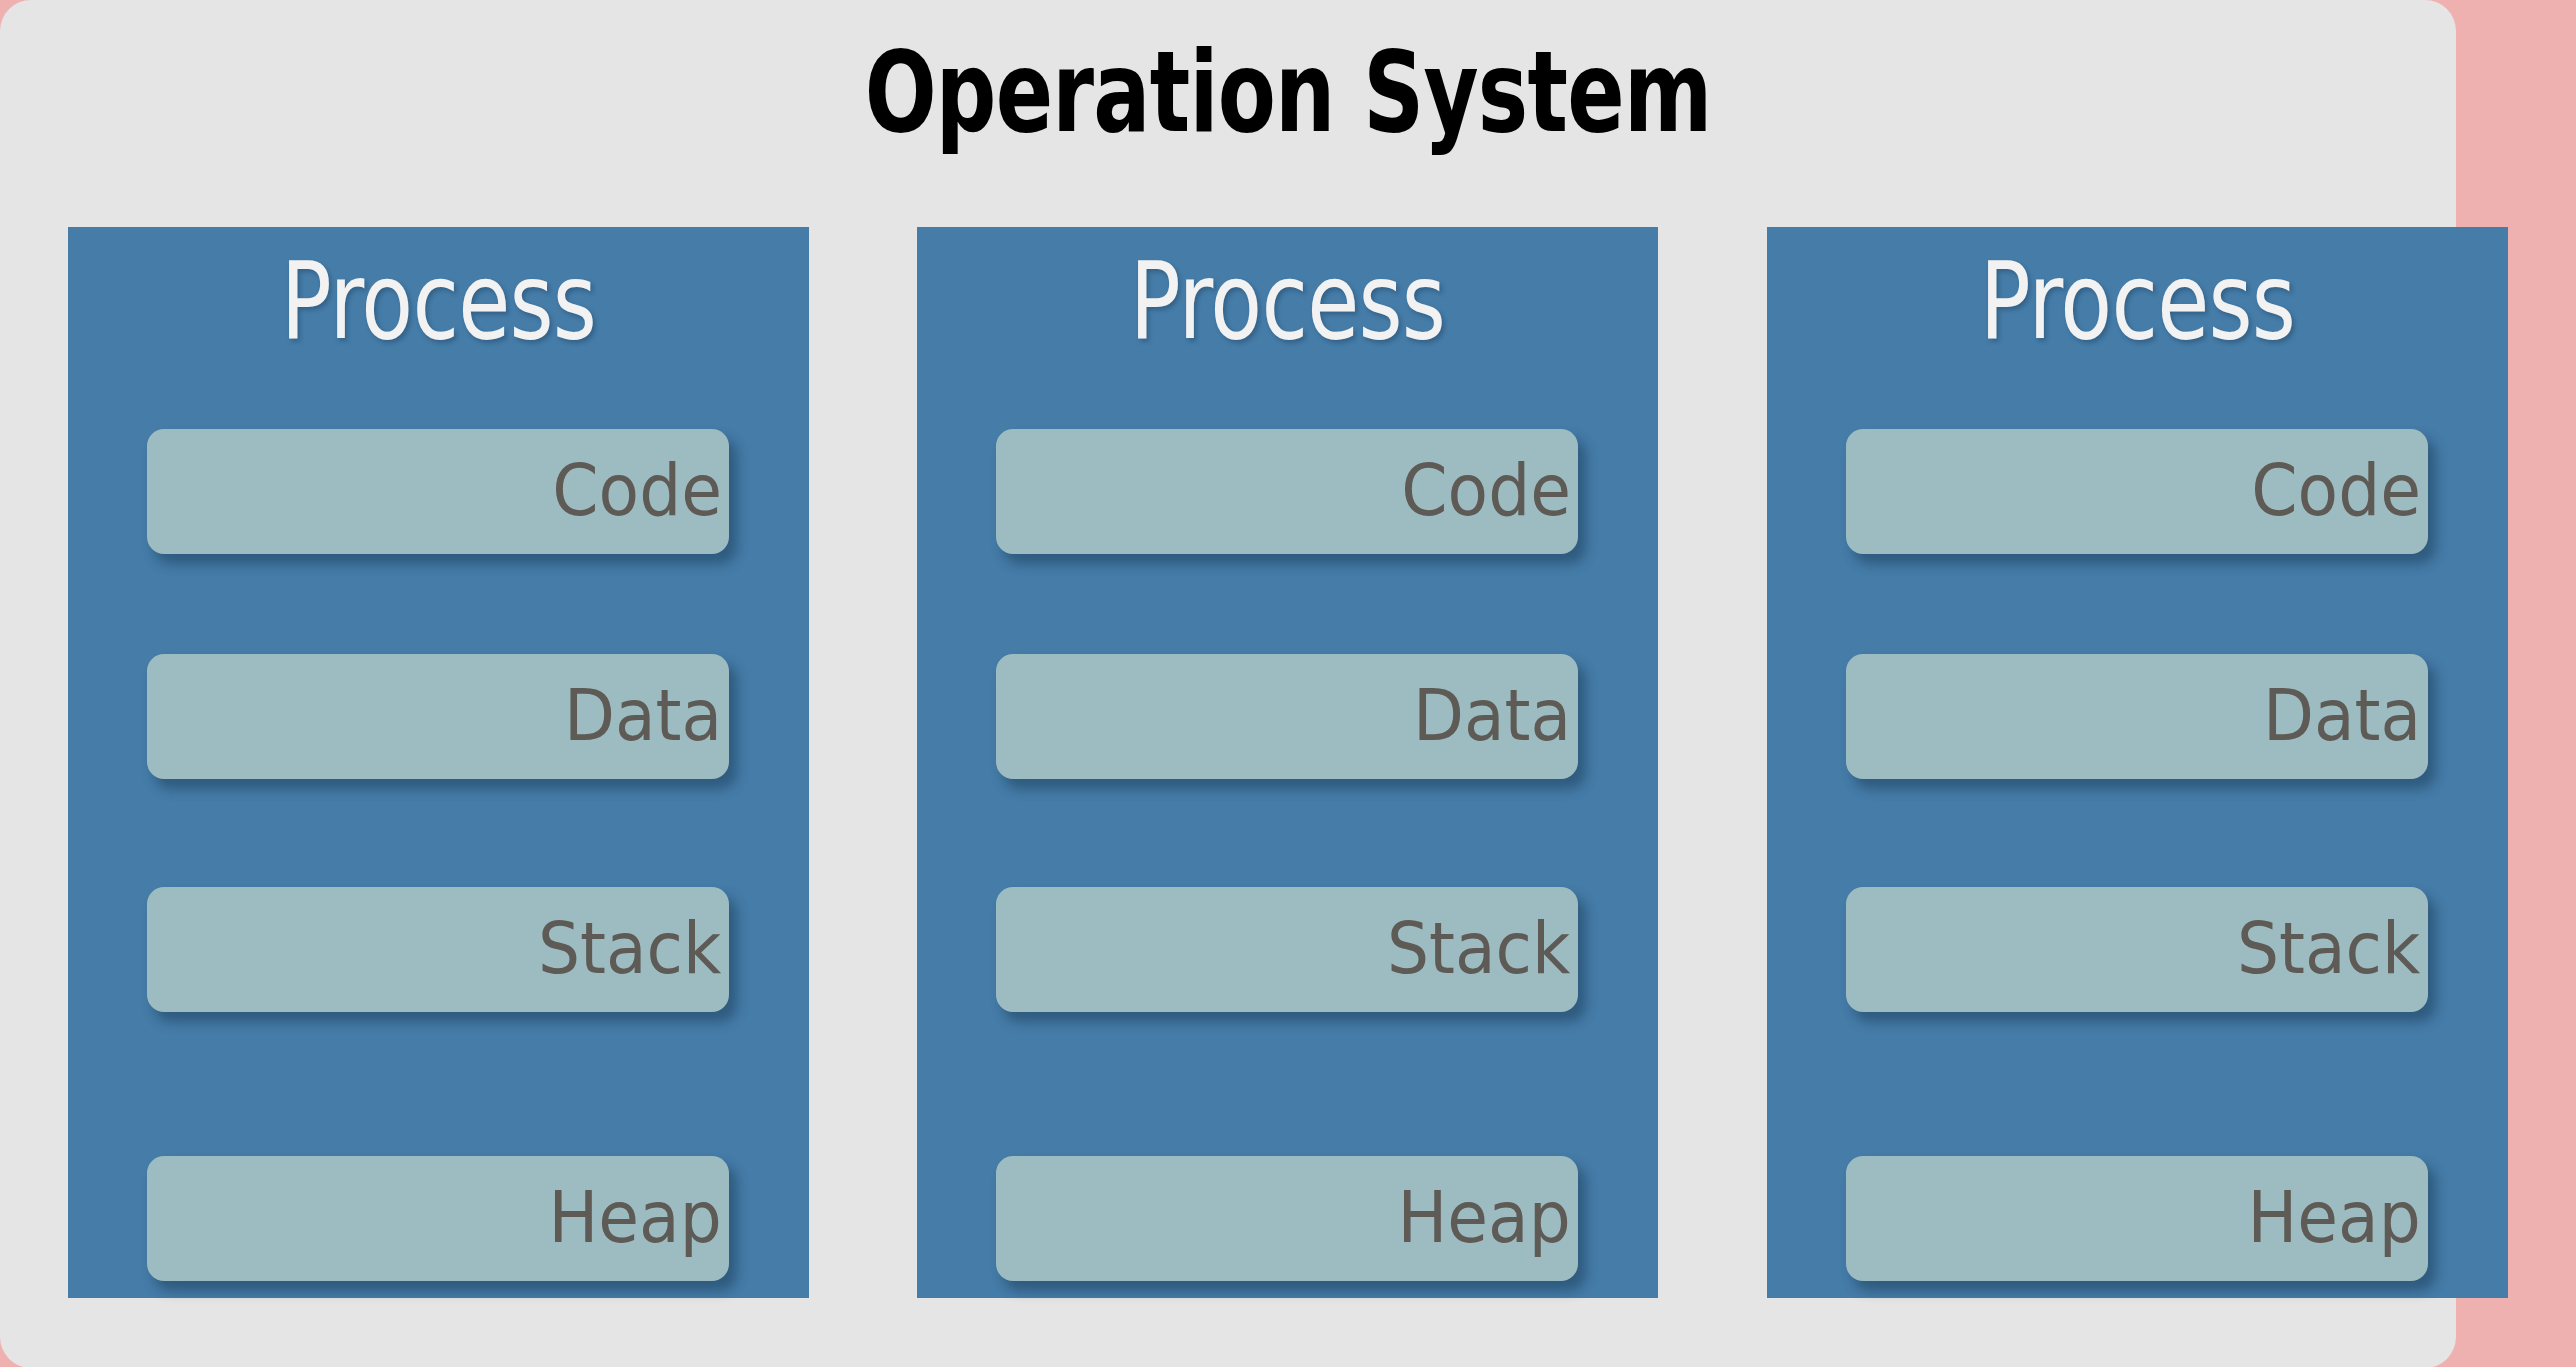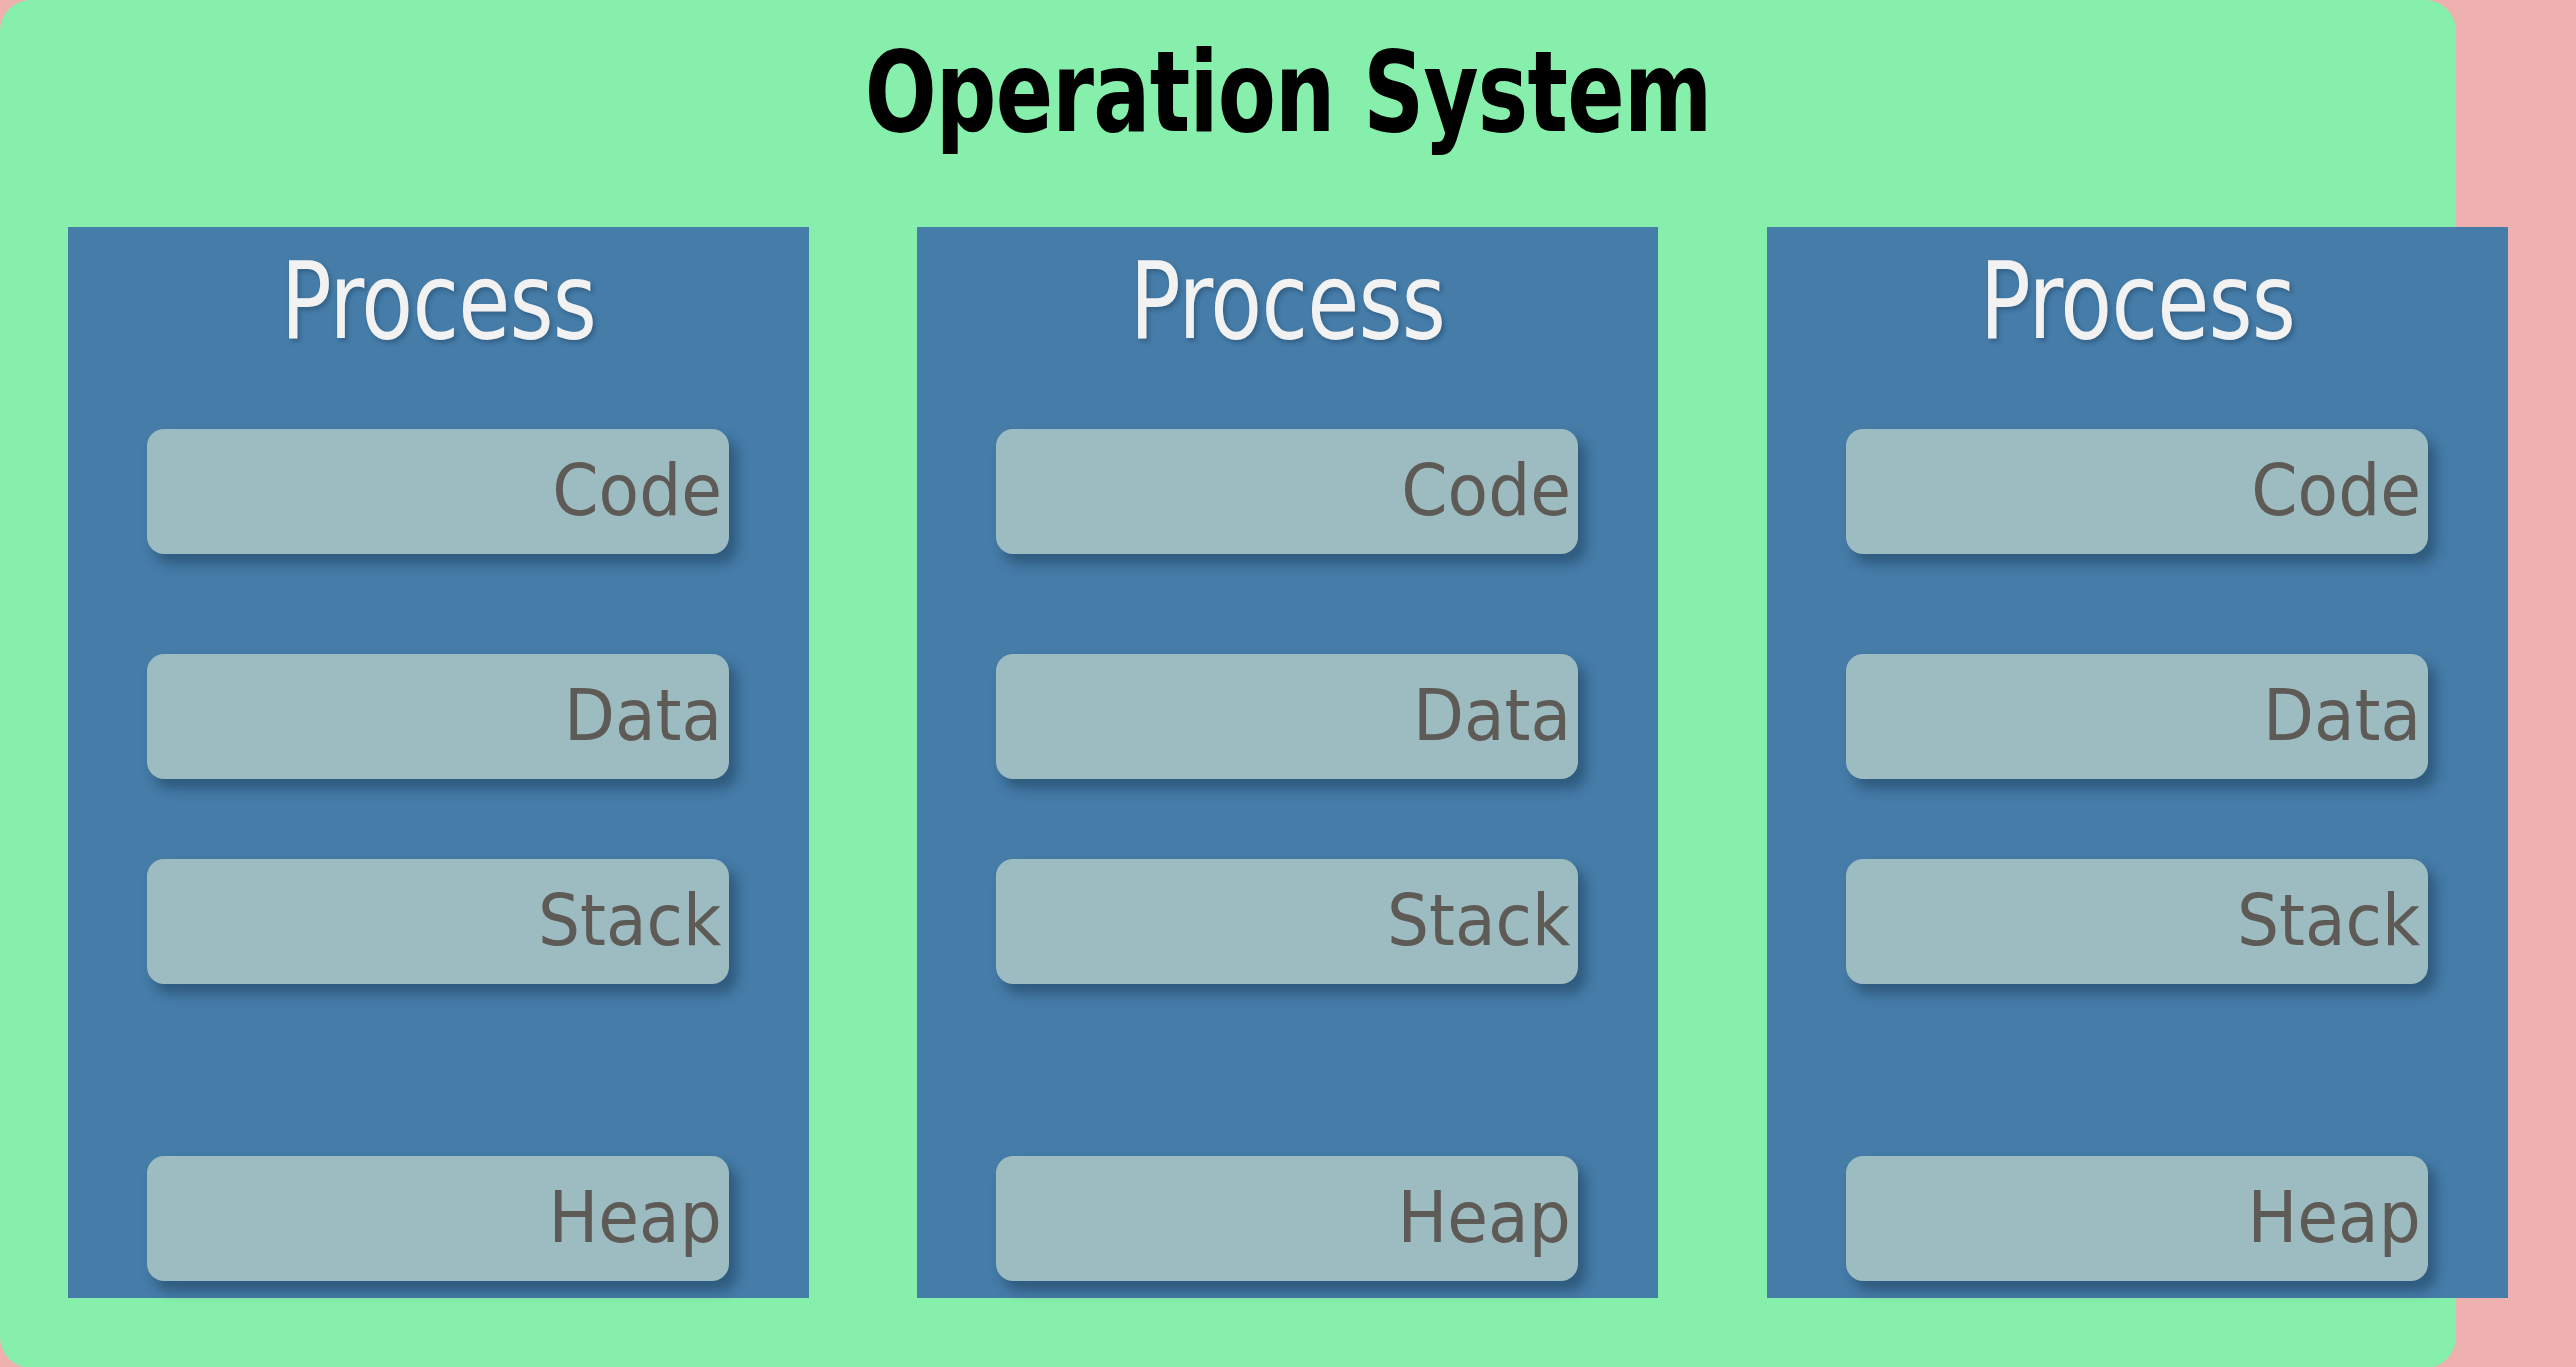--- a/index.html
+++ b/index.html
@@ -13,21 +13,21 @@
     background: #efb0b0;
     font-family: "Liberation Sans", "DejaVu Sans", sans-serif;
     overflow: hidden;
     position: relative;
   }
 
   #canvas {
     position: relative;
     width: 2456px;
     height: 1368px;
-    background: #86efac;
+    background: #e5e5e5;
     border-radius: 31px;
   }
 
   
   .os-title {
     position: absolute;
     left: 0;
     top: 36px;
     width: 2576px;
     text-align: center;
@@ -90,21 +90,21 @@
     background: #9dbcc1;
     border-radius: 17px;
     box-shadow: 7.8px 9.5px 11.2px rgba(17, 45, 68, 0.42);
     display: flex;
     align-items: center;
     justify-content: flex-end;
     box-sizing: border-box;
   }
   .segment.s0 { top: 202px; }
   .segment.s1 { top: 427px; padding-left: 26px; }
-  .segment.s2 { top: 632px; }
+  .segment.s2 { top: 660px; }
   .segment.s3 { top: 929px; }
 
   .segment-label {
     color: #5e5a55;
     font-family: "DejaVu Sans", "Liberation Sans", sans-serif;
     font-size: 72px;
     font-weight: normal;
     line-height: 1.0;
     letter-spacing: 0px;
     transform: scaleX(0.92);

